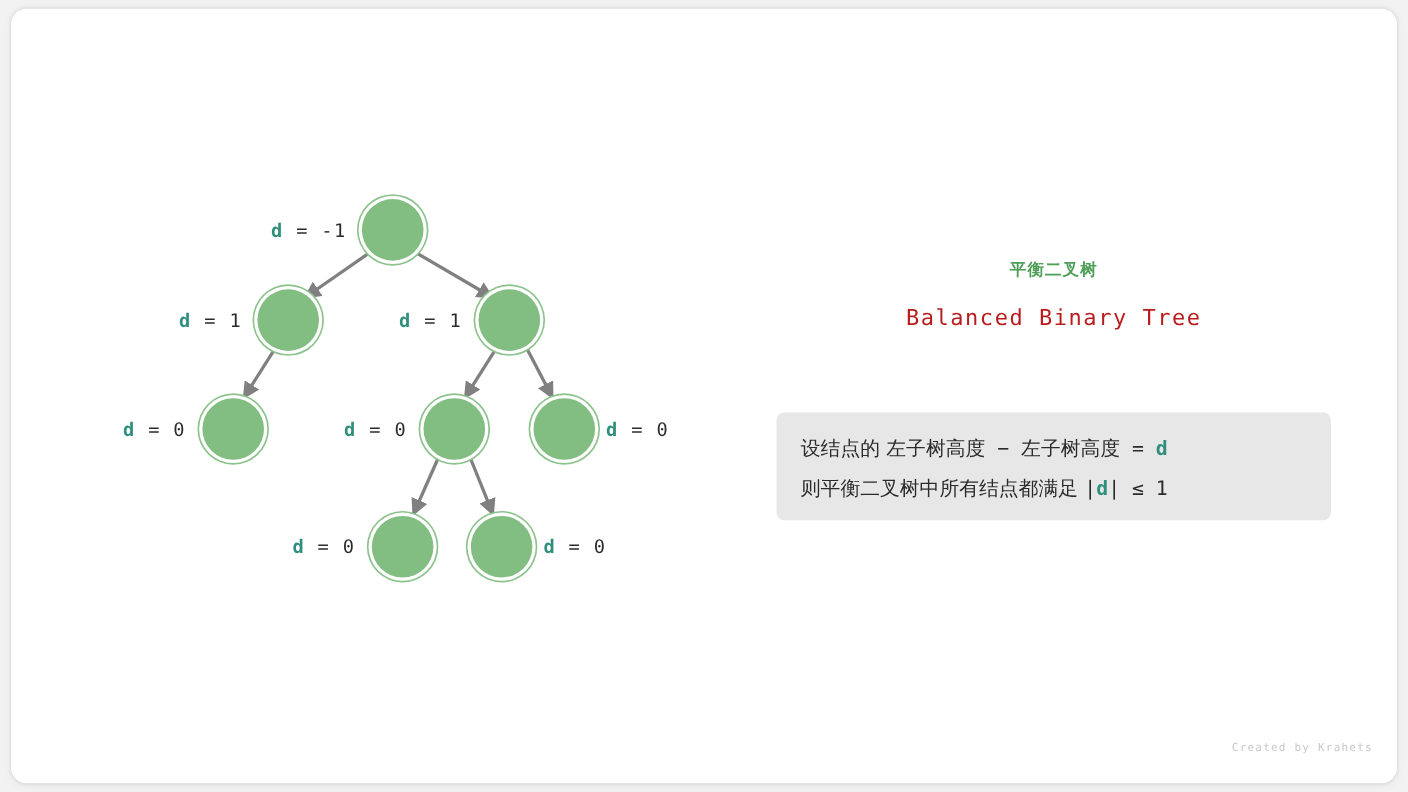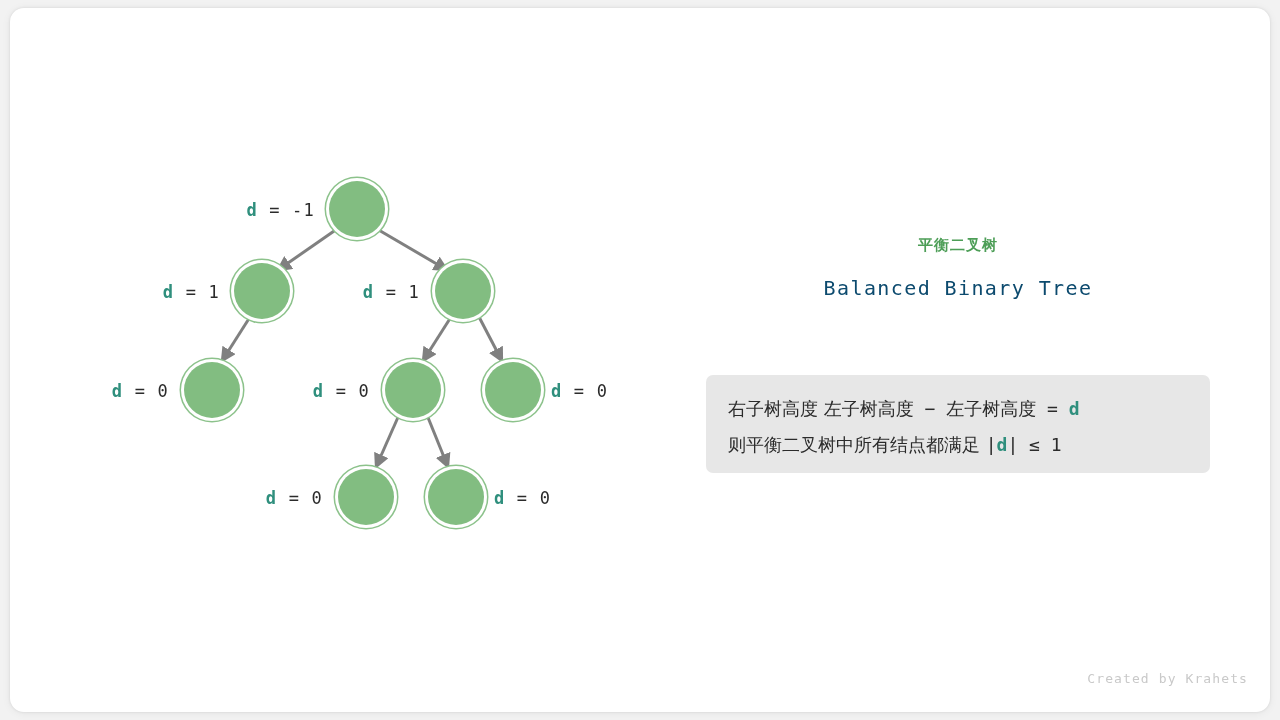--- a/index.html
+++ b/index.html
@@ -88,21 +88,21 @@
     letter-spacing: 1px;
     font-family: "DejaVu Sans", "Liberation Sans", sans-serif;
   }
   #subtitle {
     position: absolute;
     top: 268px;
     left: 0;
     width: 504px;
     text-align: center;
     font-size: 20px;
-    color: #0c4a6e;
+    color: #b91c1c;
     letter-spacing: 1.4px;
     font-family: "DejaVu Sans Mono", "Liberation Mono", monospace;
   }
   #infobox {
     position: absolute;
     top: 367px;
     left: 0;
     width: 504px;
     height: 98px;
     background: #e7e7e7;
@@ -123,21 +123,21 @@
     font-weight: bold;
     font-family: "DejaVu Sans Mono", "Liberation Mono", monospace;
   }
   .infoline .mono {
     font-family: "DejaVu Sans Mono", "Liberation Mono", monospace;
   }
   #footer {
     position: absolute;
     right: 22px;
     bottom: 26px;
-    font-size: 13px;
+    font-size: 10px;
     color: #c9c9c9;
     letter-spacing: 1.1px;
     font-family: "DejaVu Sans Mono", "Liberation Mono", monospace;
     white-space: pre;
   }
 </style>
 </head>
 <body>
 
 <div id="stage">
@@ -185,21 +185,21 @@
       <div class="nlabel right" style="left:150px; top:482px; width:163px;"><span class="d">d</span> = 0</div>
 
       <div class="nlabel left" style="left:484px; top:482px; width:120px;"><span class="d">d</span> = 0</div>
     </div>
 
     <div id="panel">
       <div id="title">平衡二叉树</div>
       <div id="subtitle">Balanced Binary Tree</div>
 
       <div id="infobox">
-        <div class="infoline"><span>右子树高度 </span><span class="b">左子树高度</span><span class="mono"> − </span><span class="b">左子树高度</span><span class="mono"> = </span><span class="dv">d</span></div>
+        <div class="infoline"><span>设结点的 </span><span class="b">左子树高度</span><span class="mono"> − </span><span class="b">左子树高度</span><span class="mono"> = </span><span class="dv">d</span></div>
 
         <div class="infoline"><span>则平衡二叉树中所有结点都满足 </span><span class="mono">|</span><span class="dv">d</span><span class="mono">|</span><span class="mono"> ≤ 1</span></div>
       </div>
     </div>
 
     <div id="footer">Created by Krahets</div>
   </div>
 </div>
 
 </body></html>

